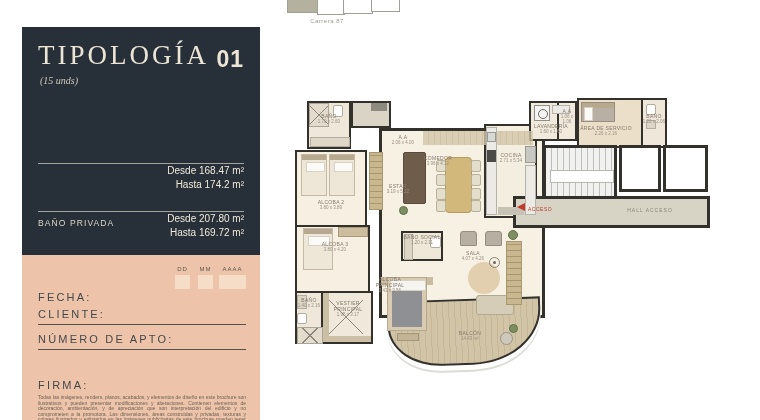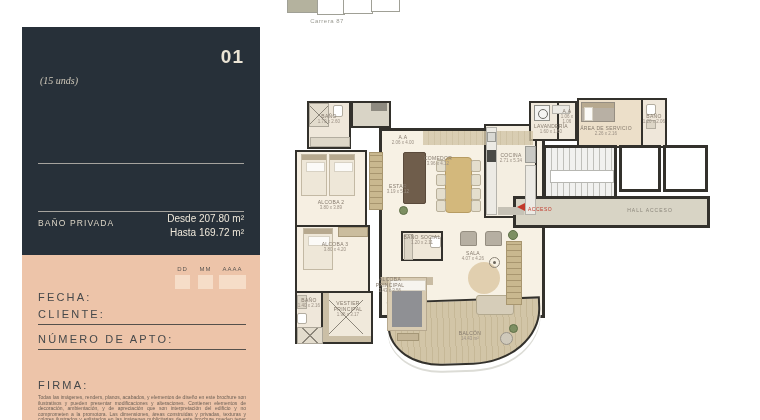--- a/index.html
+++ b/index.html
@@ -10,21 +10,21 @@
   
   .logo-band{left:22px;top:0;width:238px;height:27px;background:#75815f;overflow:hidden;
              display:flex;justify-content:center;}
   .logo-text{margin-top:-8px;font-family:"Liberation Serif",serif;font-size:27px;
              letter-spacing:5px;color:#ccd1b8;white-space:nowrap;}
   .logo-ico{font-size:18px;letter-spacing:0;margin-right:4px;color:#ccd1b8;}
 
   .panel-dark{left:22px;top:27px;width:238px;height:228px;background:#273039;color:#e9e2d3;}
   .tip-title{left:16px;top:13px;font-family:"Liberation Serif",serif;font-size:27px;
              letter-spacing:3px;color:#ece5d6;}
-  .tip-num{right:16px;top:19px;font-size:19px;font-weight:bold;color:#ece5d6;letter-spacing:1px;}
+  .tip-num{right:16px;top:19px;font-size:23px;font-weight:bold;color:#ece5d6;letter-spacing:1px;}
   .tip-units{left:18px;top:48px;font-family:"Liberation Serif",serif;font-style:italic;
              font-size:10px;color:#cfc8ba;}
   .divider{left:16px;width:206px;height:0;border-top:1px solid rgba(233,226,212,.65);}
   .area-row{left:16px;width:206px;height:40px;}
   .area-label{position:absolute;left:0;top:6px;font-size:8.5px;letter-spacing:1.1px;color:#ddd6c7;}
   .area-vals{position:absolute;right:0;top:0;text-align:right;font-size:10px;line-height:14px;color:#efe8da;}
 
   .panel-pink{left:22px;top:255px;width:238px;height:165px;background:#edc4a9;color:#45484a;}
   .form-label{font-size:11px;letter-spacing:2.2px;color:#45484a;}
   .date-lbl{font-size:6px;letter-spacing:1px;color:#5c5753;}
@@ -60,25 +60,30 @@
   .hall-lbl{font-size:5px;color:#8a857a;letter-spacing:1px;}
   .counter{background:#eceae4;border:1px solid #b5b3ac;box-sizing:border-box;}
 </style>
 </head>
 <body>
 
 <div class="canvas">
 
 
   <div class="abs panel-dark">
+    <div class="abs tip-title">TIPOLOGÍA</div>
     <div class="abs tip-num">01</div>
     <div class="abs tip-units">(15 unds)</div>
 
     <div class="abs divider" style="top:136px;"></div>
     <div class="abs area-row" style="top:137px;">
+      <div class="area-vals">
+        <div>Desde 168.47 m²</div>
+        <div>Hasta 174.2 m²</div>
+      </div>
     </div>
     <div class="abs divider" style="top:184px;"></div>
     <div class="abs area-row" style="top:185px;">
       <span class="area-label">BAÑO PRIVADA</span>
       <div class="area-vals">
         <div>Desde 207.80 m²</div>
         <div>Hasta 169.72 m²</div>
       </div>
     </div>
   </div>

